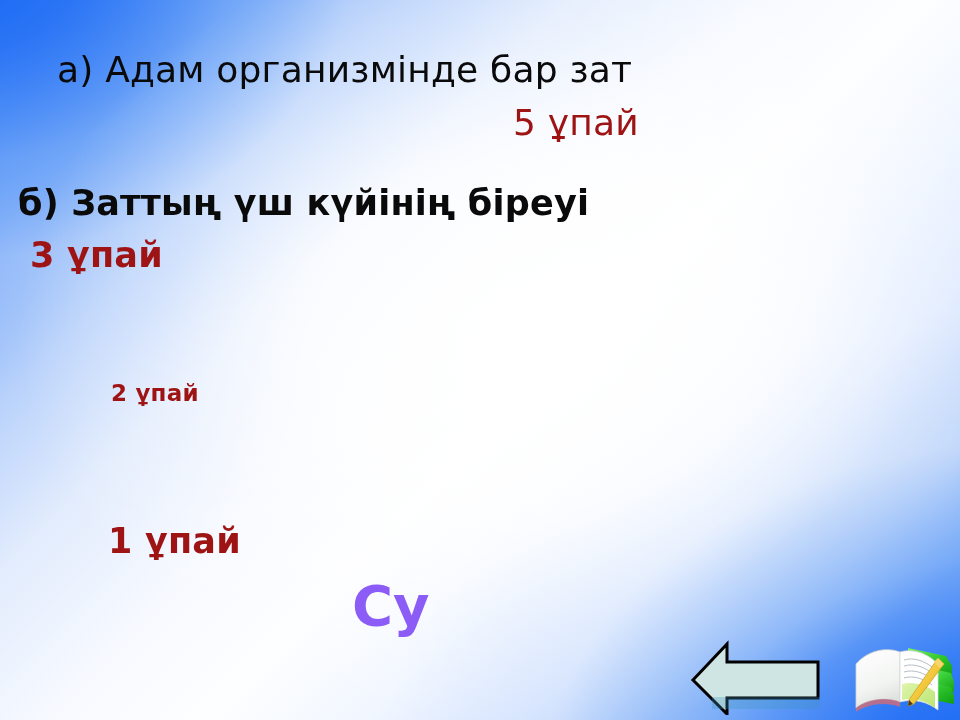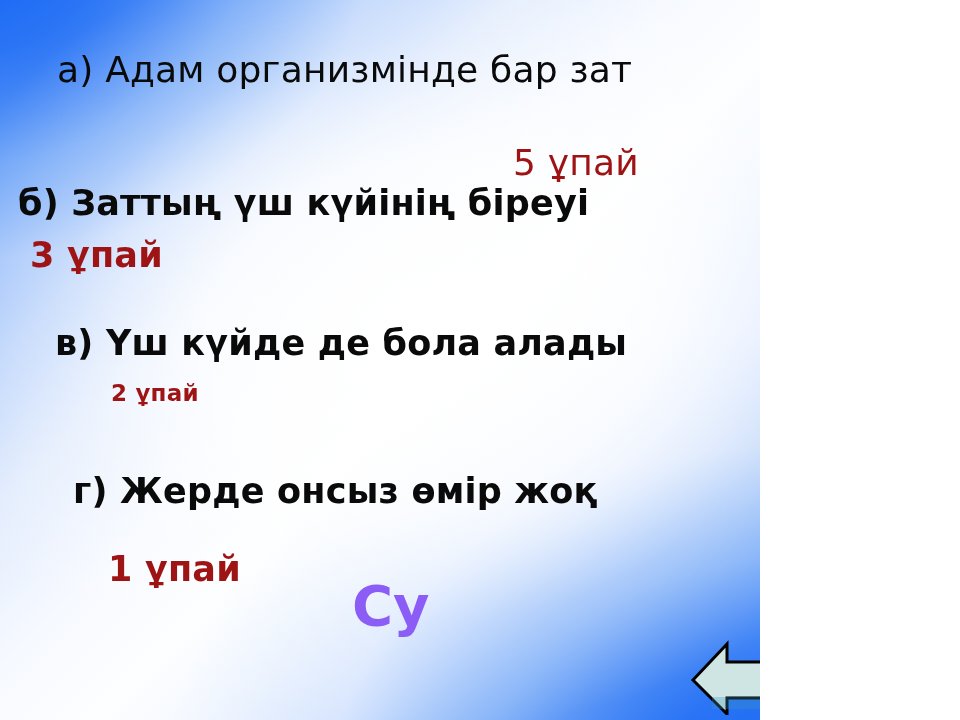--- a/index.html
+++ b/index.html
@@ -3,21 +3,21 @@
 <meta charset="utf-8">
 <style>
   html, body {
     margin: 0;
     padding: 0;
     background: #ffffff;
   }
 
   #slide {
     position: relative;
-    width: 760px;
+    width: 960px;
     height: 720px;
     overflow: hidden;
     font-family: "DejaVu Sans", sans-serif;
     
     background: #fbfdff;
   }
 
   
   .bg-layer {
     position: absolute;
@@ -86,21 +86,20 @@
   .q-black.heavy {
     font-weight: 700;
   }
   .q-red {
     color: #9e1414;
     font-weight: 700;
     font-family: "DejaVu Sans", sans-serif;
   }
   .q-red.light {
     font-weight: 400;
-    margin-top: 40px;
   }
 
   .answer {
     position: absolute;
     color: #8b5cf6;
     font-weight: 700;
     font-family: "DejaVu Sans", sans-serif;
     font-size: 56px;
     line-height: 1;
     white-space: nowrap;
@@ -147,25 +146,23 @@
   <div class="bg-layer bg-center"></div>
 
   <div class="content">
 
     <div class="qline q-black light" style="left:57px; top:52px; font-size:36px;">а) Адам организмінде бар зат</div>
     <div class="qline q-red light" style="left:513px; top:105px; font-size:36px;">5 ұпай</div>
 
     <div class="qline q-black heavy" style="left:18px; top:186px; font-size:35px;">б) Заттың үш күйінің біреуі</div>
     <div class="qline q-red" style="left:30px; top:238px; font-size:35px;">3 ұпай</div>
 
-    <div class="qline q-black heavy" style="left:55px; top:326px; font-size:35px;">в) Үш күйде де бола алады</div>
     <div class="qline q-red" style="left:90px; top:382px; font-size:23px;margin-left:21px;">2 ұпай</div>
 
-    <div class="qline q-black heavy" style="left:73px; top:474px; font-size:35px;">г) Жерде онсыз өмір жоқ</div>
-    <div class="qline q-red" style="left:108px; top:524px; font-size:35px;margin-top:28px;">1 ұпай</div>
+    <div class="qline q-red" style="left:108px; top:524px; font-size:35px;">1 ұпай</div>
 
     <div class="answer" style="left:352px; top:578px;">Су</div>
   </div>
 
   <div class="arrow-wrap">
     <svg viewBox="0 0 130 75" width="130" height="75">
       <polygon points="3,40 37,4 37,22 128,22 128,58 37,58 37,74" fill="#cfe5e4" stroke="#000000" stroke-width="3" stroke-linejoin="miter"></polygon>
     </svg>
   </div>
 

